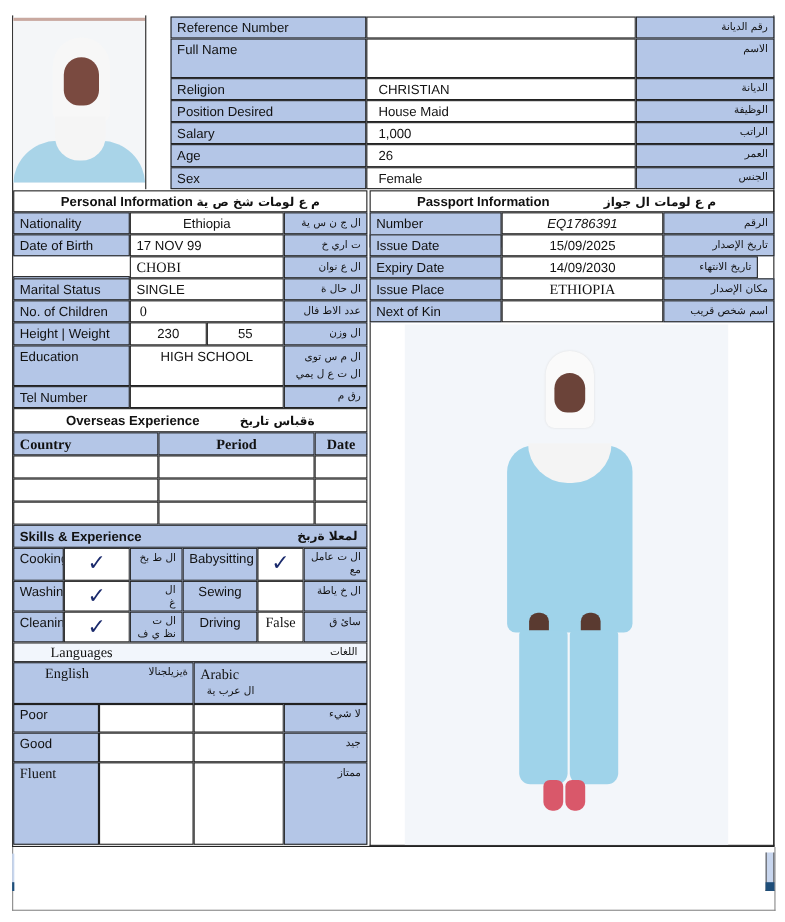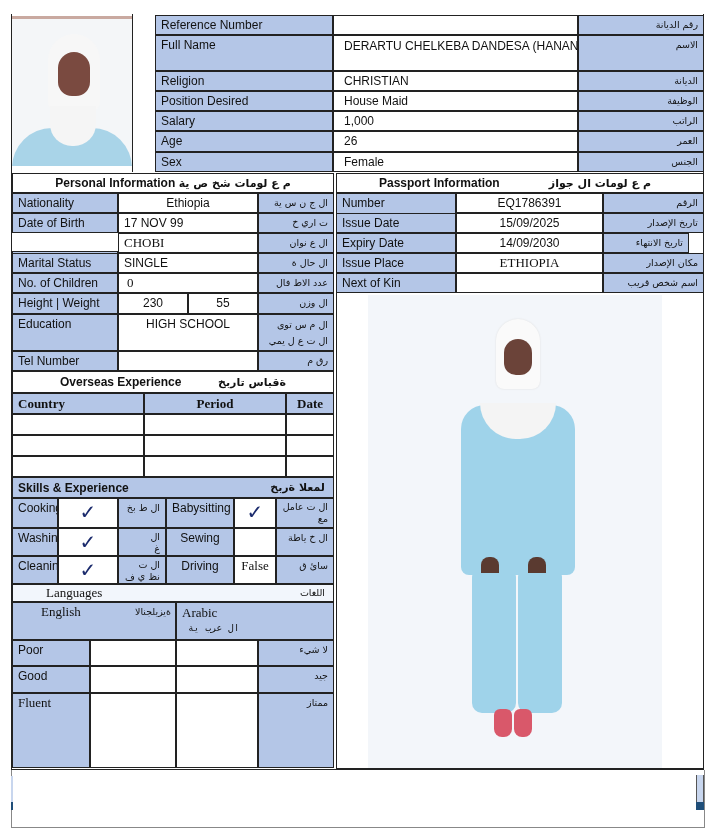--- a/index.html
+++ b/index.html
@@ -28,21 +28,20 @@
 </div>
 <div class="abs" style="left:132px;top:14px;width:23px;height:158px;border-left:1px solid #222;"></div>
 
 <div>
   <div class="cell lbl" style="left:155px;top:15px;width:178px;height:20px;">Reference Number</div>
   <div class="cell" style="left:333px;top:15px;width:245px;height:20px;"></div>
   <div class="cell lbl ar" style="left:578px;top:15px;width:126px;height:20px;">رقم الديانة</div>
 
   <div class="cell lbl" style="left:155px;top:35px;width:178px;height:36px;">Full Name</div>
   <div class="cell" style="left:333px;top:35px;width:245px;height:36px;padding:0;line-height:16px;">
-    <div style="padding-left:10px;padding-top:2px;">DERARTU CHELKEBA DANDESA (HANAN</div>
   </div>
   <div class="cell lbl ar" style="left:578px;top:35px;width:126px;height:36px;">الاسم</div>
 
   <div class="cell lbl" style="left:155px;top:71px;width:178px;height:20px;">Religion</div>
   <div class="cell" style="left:333px;top:71px;width:245px;height:20px;padding-left:10px;">CHRISTIAN</div>
   <div class="cell lbl ar" style="left:578px;top:71px;width:126px;height:20px;">الديانة</div>
 
   <div class="cell lbl" style="left:155px;top:91px;width:178px;height:20px;">Position Desired</div>
   <div class="cell" style="left:333px;top:91px;width:245px;height:20px;padding-left:10px;">House Maid</div>
   <div class="cell lbl ar" style="left:578px;top:91px;width:126px;height:20px;">الوظيفة</div>
@@ -156,21 +155,21 @@
   <div class="cell serif" style="left:12px;top:584px;width:322px;height:18px;line-height:16px;background:#f2f6fc;padding-left:33px;">
     <span>Languages</span>
     <span class="ar" style="position:absolute;right:8px;top:0;">اللغات</span>
   </div>
   <div class="cell lbl serif" style="left:12px;top:602px;width:164px;height:38px;">
     <span style="position:absolute;left:28px;top:0;">English</span>
     <span class="ar" style="position:absolute;right:4px;top:0;">ةيزيلجنالا</span>
   </div>
   <div class="cell lbl serif" style="left:176px;top:602px;width:158px;height:38px;line-height:16px;padding-top:2px;">
     <div>Arabic</div>
-    <div class="ar" style="text-align:left;padding-left:6px;font-family:Liberation Mono, monospace;">ال عرب ية</div>
+    <div class="ar" style="text-align:left;padding-left:6px;">ال عرب ية</div>
   </div>
 
   <div class="cell lbl" style="left:12px;top:640px;width:78px;height:26px;">Poor</div>
   <div class="cell" style="left:90px;top:640px;width:86px;height:26px;"></div>
   <div class="cell" style="left:176px;top:640px;width:82px;height:26px;"></div>
   <div class="cell lbl ar" style="left:258px;top:640px;width:76px;height:26px;">لا شيء</div>
 
   <div class="cell lbl" style="left:12px;top:666px;width:78px;height:27px;">Good</div>
   <div class="cell" style="left:90px;top:666px;width:86px;height:27px;"></div>
   <div class="cell" style="left:176px;top:666px;width:82px;height:27px;"></div>
@@ -182,21 +181,21 @@
   <div class="cell lbl ar" style="left:258px;top:693px;width:76px;height:75px;">ممتاز</div>
 </div>
 
 <div>
   <div class="cell bold" style="left:336px;top:173px;width:368px;height:20px;line-height:19px;">
     <span style="position:absolute;left:42px;">Passport Information</span>
     <span class="ar" style="position:absolute;right:52px;font-size:11px;font-weight:bold;">م ع لومات ال جواز</span>
   </div>
 
   <div class="cell lbl" style="left:336px;top:193px;width:120px;height:32px;">Number</div>
-  <div class="cell c" style="left:456px;top:193px;width:147px;height:20px;">EQ1786391</div>
+  <div class="cell c" style="left:456px;top:193px;width:147px;height:20px;font-style:italic;">EQ1786391</div>
   <div class="cell lbl ar" style="left:603px;top:193px;width:101px;height:20px;">الرقم</div>
 
   <div class="cell lbl" style="left:336px;top:213px;width:120px;height:20px;">Issue Date</div>
   <div class="cell c" style="left:456px;top:213px;width:147px;height:20px;">15/09/2025</div>
   <div class="cell lbl ar" style="left:603px;top:213px;width:101px;height:20px;">تاريخ الإصدار</div>
 
   <div class="cell lbl" style="left:336px;top:233px;width:120px;height:20px;">Expiry Date</div>
   <div class="cell c" style="left:456px;top:233px;width:147px;height:20px;">14/09/2030</div>
   <div class="cell lbl ar" style="left:603px;top:233px;width:86px;height:20px;">تاريخ الانتهاء</div>
 

